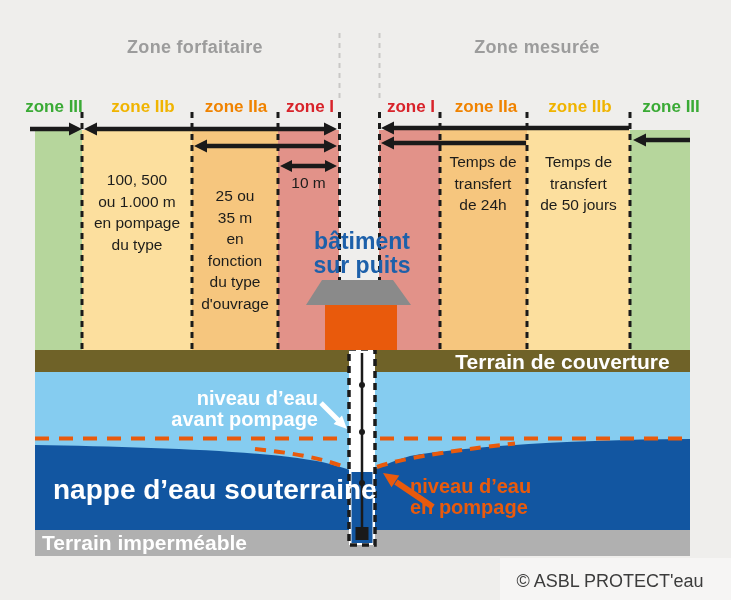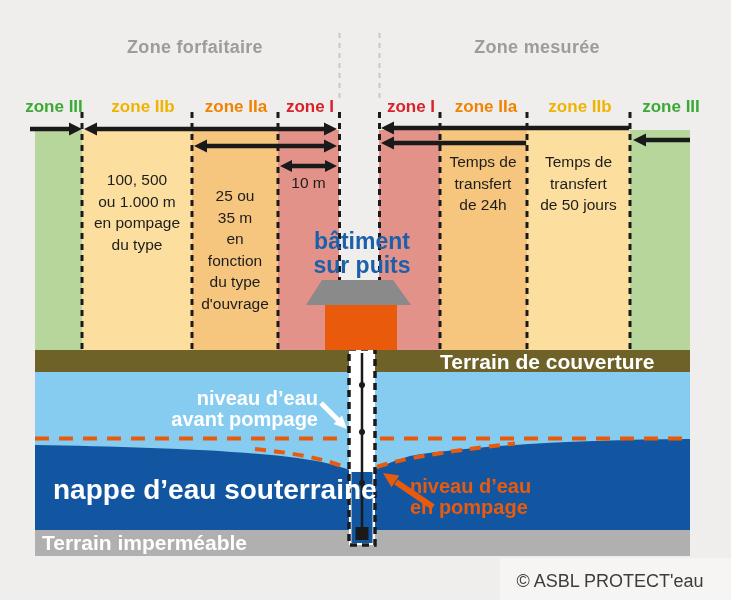--- a/index.html
+++ b/index.html
@@ -198,17 +198,17 @@
 
   <div class="wlabel white-t" style="left:120px;top:388px;width:198px;text-align:right;">
     <div>niveau d’eau</div>
     <div>avant pompage</div>
   </div>
   <div class="wlabel" style="left: 410px; top: 476px; color: rgb(233, 90, 12);">
     <div>niveau d’eau</div>
     <div>en pompage</div>
   </div>
   <div class="wlabel white-t" style="left:53px;top:479px;font-size:28px;">nappe d’eau souterraine</div>
-  <div class="wlabel white-t" style="left:440px;top:351px;width:245px;text-align:left;font-size:21px;">Terrain de couverture</div>
+  <div class="wlabel white-t" style="left:440px;top:351px;width:245px;text-align:center;font-size:21px;">Terrain de couverture</div>
   <div class="wlabel white-t" style="left:42px;top:532px;font-size:21px;">Terrain imperméable</div>
 
   <div class="copyright">© ASBL PROTECT'eau</div>
 </div>
 
 </body></html>

